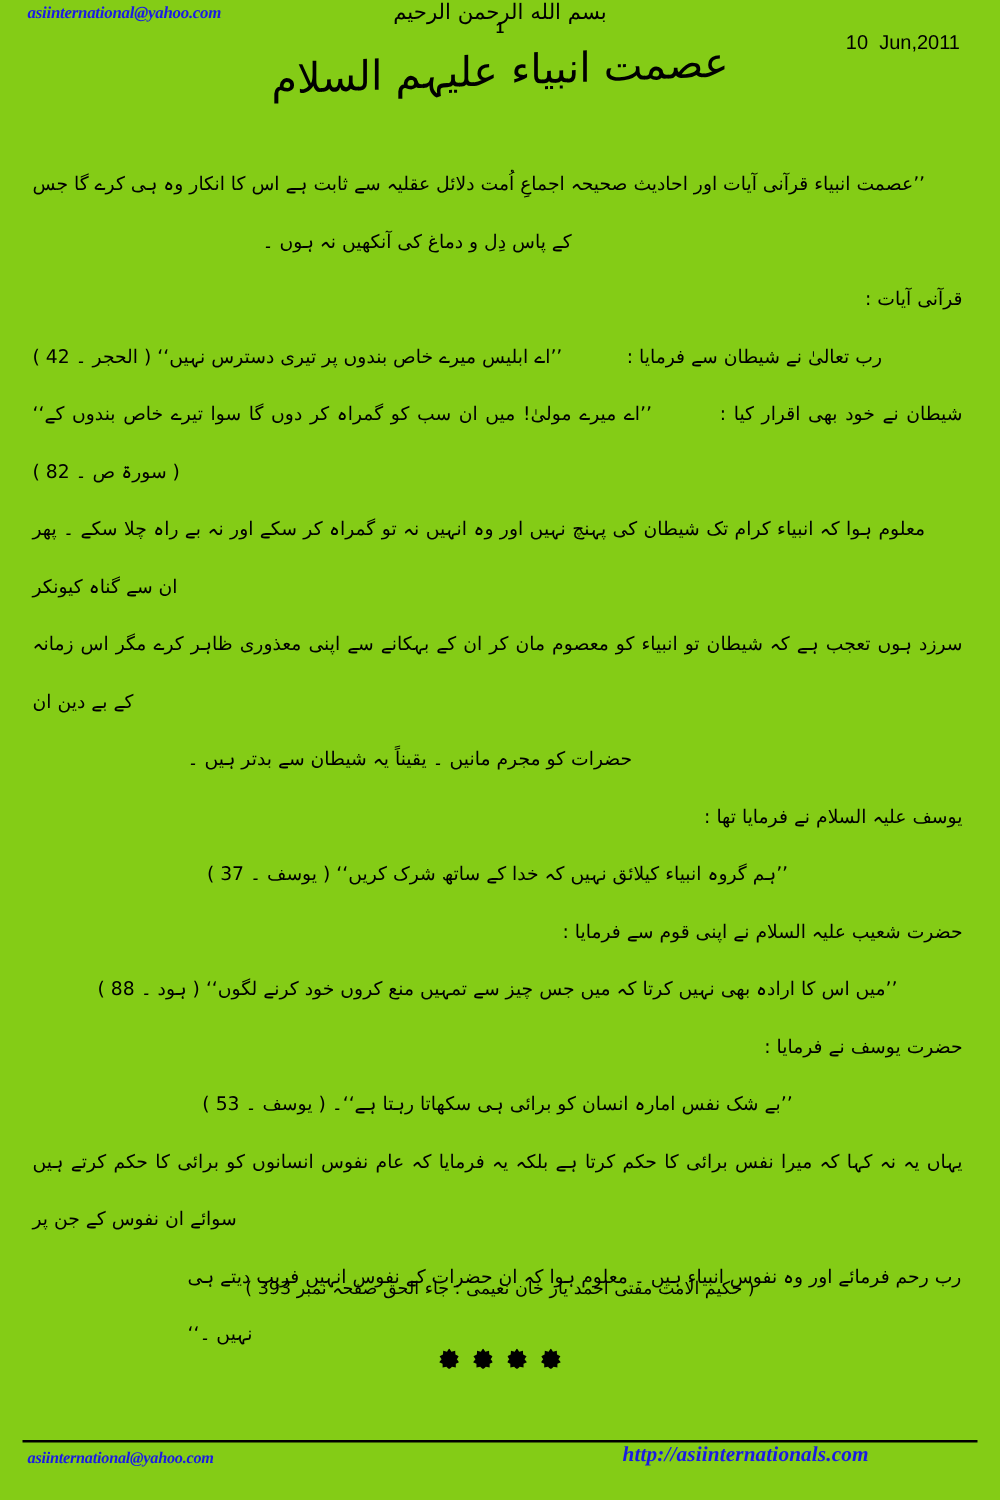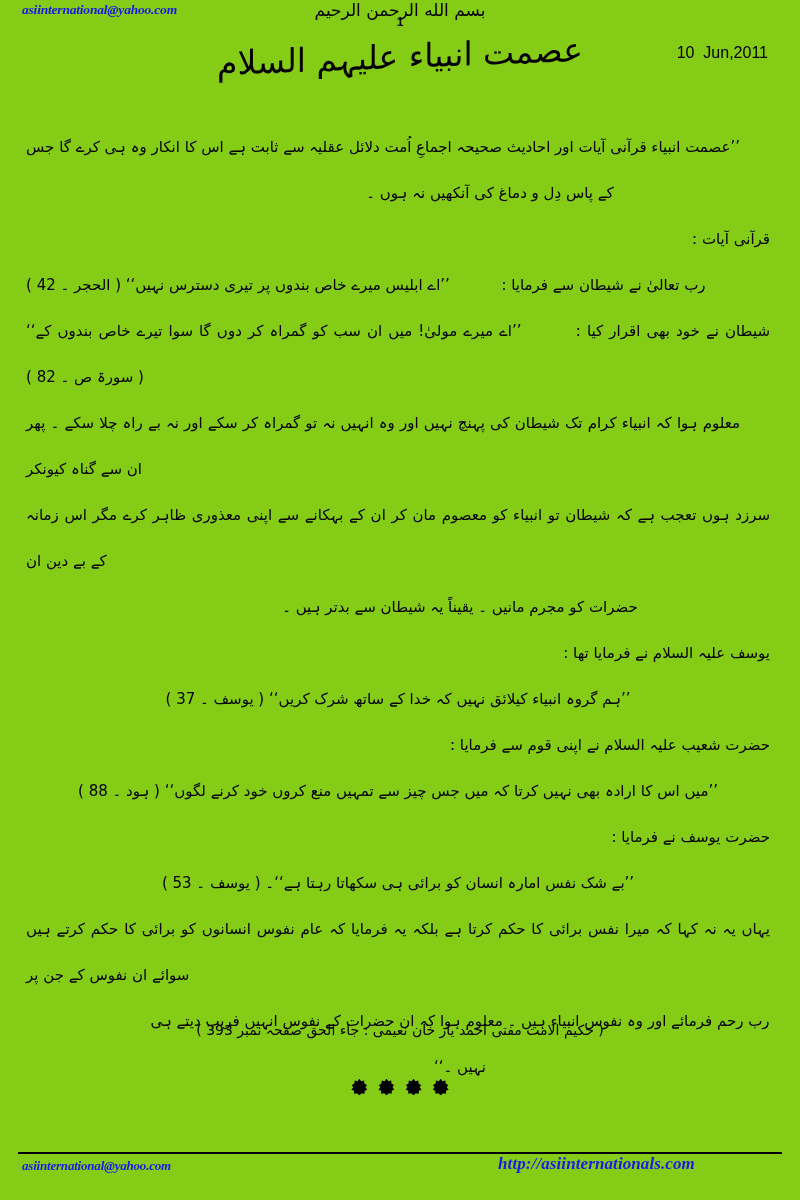--- a/index.html
+++ b/index.html
@@ -59,21 +59,21 @@
     width: 800px;
     text-align: center;
     font-family: "Liberation Sans", sans-serif;
     font-weight: bold;
     font-size: 12px;
     direction: ltr;
   }
   .hdr-date {
     position: absolute;
     right: 32px;
-    top: 44px;
+    top: 26px;
     font-family: "Liberation Sans", sans-serif;
     font-size: 16px;
     color: #000;
     white-space: pre;
     direction: ltr;
   }
   .hdr-title {
     position: absolute;
     left: 0;
     top: 30px;
@@ -102,21 +102,21 @@
   }
   .blk {
     margin: 0;
     padding: 0 30px 0 26px;
     direction: rtl;
     letter-spacing: -0.6px;
   }
   .blk.justify { text-align: justify; text-align-last: left; }
   .blk.right  { text-align: right; }
   .blk.center { text-align: center; }
-  .blk.leftish { text-align: center; }
+  .blk.leftish { text-align: left; }
 
   .p-open    { margin-top: 6px; }
   .gap-sm    { display:inline-block; width: 42px; }
 
   .ref {
     direction: rtl;
     unicode-bidi: isolate;
     white-space: nowrap;
   }
 

